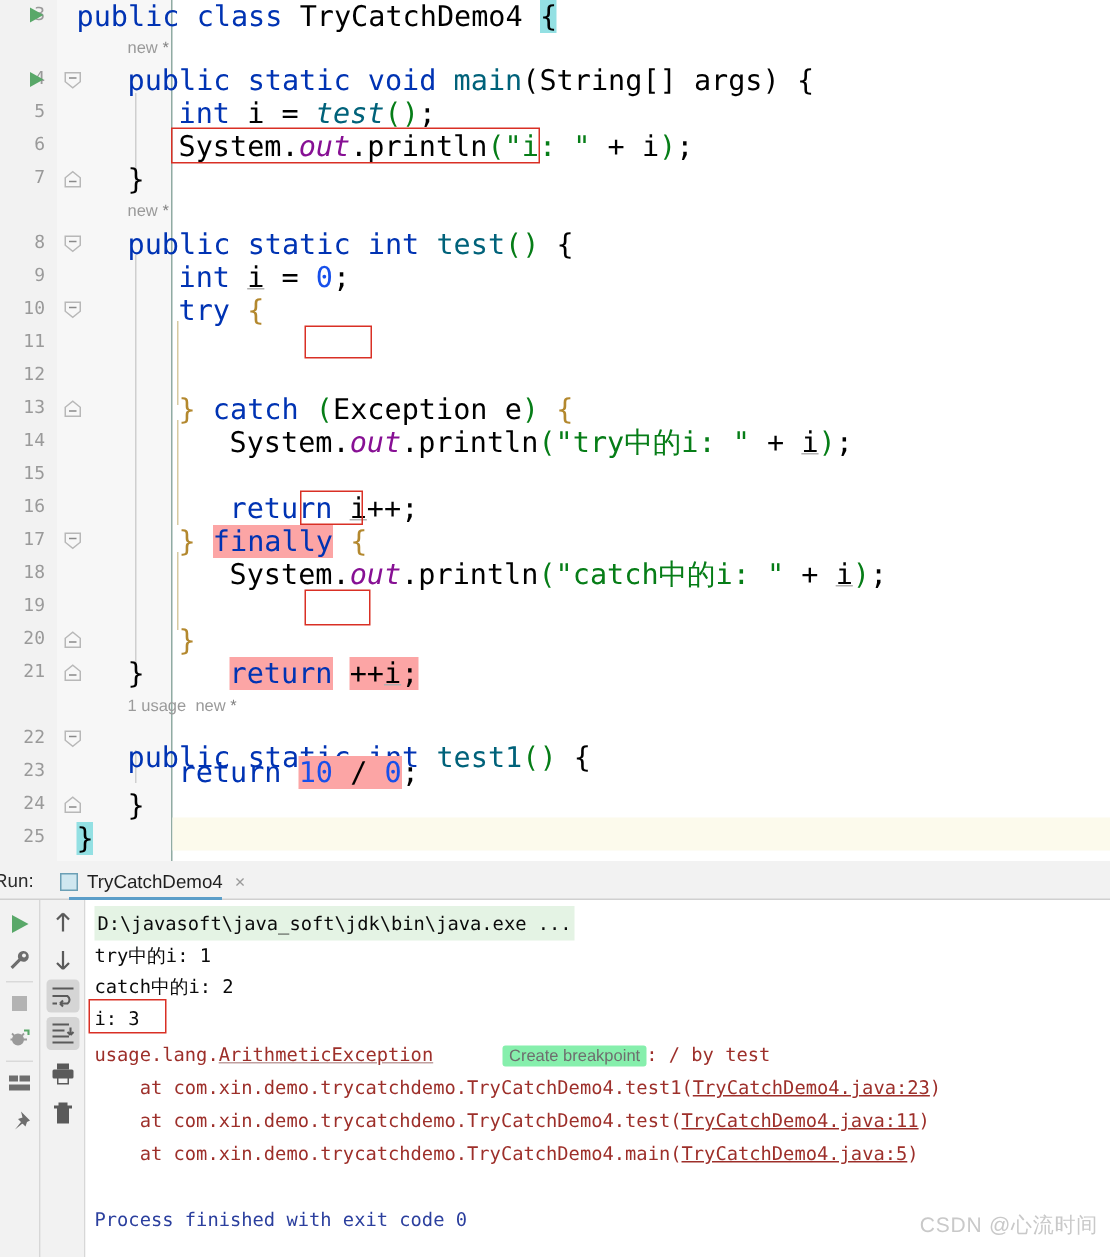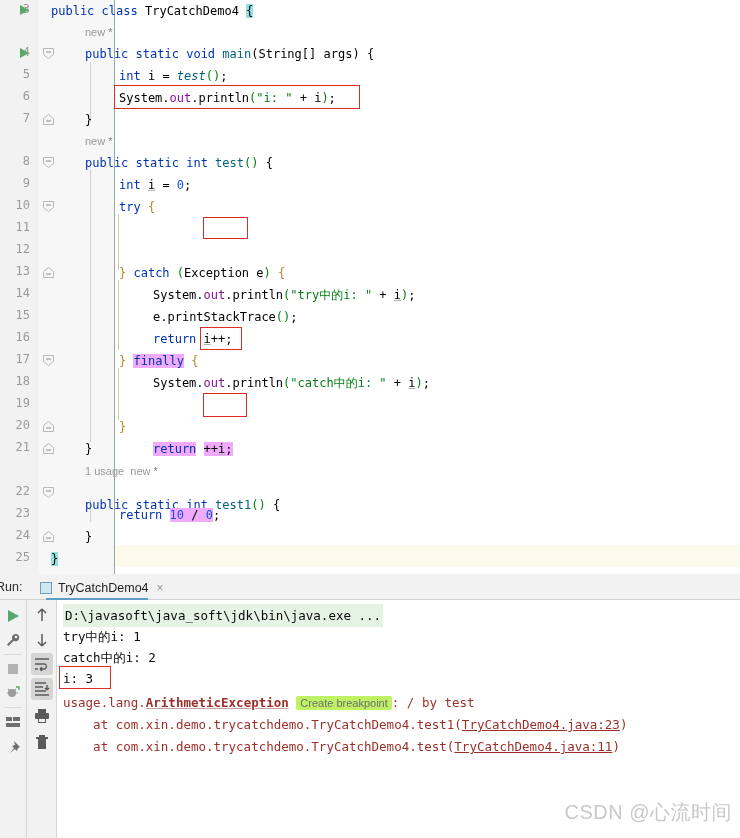--- a/index.html
+++ b/index.html
@@ -25,38 +25,38 @@
   .runmark{position:absolute;left:18px;width:12px;height:12px;}
   .runmark svg{display:block;}
 
   .fold{position:absolute;left:42px;width:13px;height:13px;}
   .fold svg{display:block;}
 
   .ibar{position:absolute;width:1px;background:#cfcfcf;}
   .ibar.y{background:#d6c9a0;}
 
   .code{position:absolute;left:0;white-space:pre;
-        font-family:"DejaVu Sans Mono", monospace;font-size:12px;line-height:22px;color:#000;text-align:center;}
+        font-family:"DejaVu Sans Mono", monospace;font-size:19px;line-height:22px;color:#000;text-align:center;}
   .anno{position:absolute;white-space:pre;font-family:"Liberation Sans",sans-serif;font-size:11px;color:#9a9a9a;}
   .anno b{font-weight:normal;color:#808080;}
 
   .kw{color:#0033b3;}
   .cls{color:#000000;}
   .mth{color:#00627a;}
   .str{color:#067d17;}
   .num{color:#1750eb;}
-  .fld{color:#871094;}
+  .fld{color:#871094;font-style:italic;}
   .id{color:#000;}
   .idu{color:#000;text-decoration:underline;text-decoration-color:#b0b0b0;}
   .brace{color:#000;}
   .brace-y{color:#b3882e;}
   .paren-g{color:#067d17;}
 
   .hl-brace{background:#93e0e3;}
-  .hl-tan{background:#f0abfc;}
+  .hl-tan{background:#fca5a5;}
   .rb{position:absolute;border:1.6px solid #d93025;box-sizing:border-box;}
   .line-hl{position:absolute;left:115px;height:22px;background:#fcfaec;}
 
   
   #runpanel{position:absolute;left:0;top:574px;width:740px;height:264px;background:#ffffff;}
   .rp-tabbar{position:absolute;left:0;top:0;width:740px;height:26px;background:#f2f2f2;}
   .rp-toolstrip{position:absolute;left:0;top:26px;width:26px;height:238px;background:#f2f2f2;}
   .rp-toolstrip2{position:absolute;left:27px;top:26px;width:30px;height:238px;background:#f2f2f2;}
   .rp-divline{position:absolute;top:26px;width:1px;height:238px;background:#d7d7d7;}
   .rp-topline{position:absolute;left:0;top:25px;width:740px;height:1px;background:#d0d0d0;}
@@ -69,29 +69,29 @@
   .tabunder{position:absolute;left:46px;top:24px;width:102px;height:2px;background:#5b9ec9;}
 
   .console{position:absolute;left:57px;top:26px;width:683px;height:238px;overflow:hidden;background:#fff;}
   .cline{position:absolute;left:0;white-space:pre;
          font-family:"DejaVu Sans Mono", monospace;font-size:12.5px;line-height:21px;}
   .c-cmd{color:#0a0a0a;background:#e4f3e4;}
   .c-out{color:#0a0a0a;}
   .c-err{color:#9d2f2a;}
   .c-link{color:#9d2f2a;text-decoration:underline;}
   .c-proc{color:#2b3f9e;}
-  .bp{background:#bef264;color:#6e6e6e;font-family:"Liberation Sans",sans-serif;font-size:11px;padding:1px 4px;border-radius:2px;}
-  .cu{text-decoration:underline;text-decoration-color:#c0a0a0;font-weight:bold;}
+  .bp{background:#86efac;color:#6e6e6e;font-family:"Liberation Sans",sans-serif;font-size:11px;padding:1px 4px;border-radius:2px;margin-left:39px;}
+  .cu{text-decoration:underline;text-decoration-color:#c0a0a0;}
 
   .ticon{position:absolute;left:5px;width:16px;height:16px;}
   .ticon2{position:absolute;left:33px;width:18px;height:18px;}
   .tbtn-active{position:absolute;left:31px;width:22px;height:22px;background:#d5d5d5;border-radius:3px;}
   .tsep{position:absolute;left:4px;width:18px;height:1px;background:#d9d9d9;}
 
-  .watermark{position:absolute;right:8px;bottom:12px;font-size:20px;color:#c9c9c9;letter-spacing:.5px;}
+  .watermark{position:absolute;right:8px;bottom:12px;font-size:14px;color:#c9c9c9;letter-spacing:.5px;}
 </style>
 </head>
 <body>
 
 <div id="app">
 
   <div id="editor">
 
     <div class="gutter"></div>
     <div class="gutter-rest"></div>
@@ -222,21 +222,20 @@
     <div class="code" style="left:119px;top:174px;"><span class="kw">int</span> <span class="idu">i</span> = <span class="num">0</span>;</div>
 
     <div class="code" style="left:119px;top:196px;"><span class="kw">try</span> <span class="brace-y">{</span></div>
 
     <div class="rb" style="left:203px;top:217px;width:45px;height:22px;"></div>
 
     <div class="code" style="left:119px;top:262px;"><span class="brace-y">}</span> <span class="kw">catch</span> <span class="paren-g">(</span><span class="cls">Exception</span> <span class="id">e</span><span class="paren-g">)</span> <span class="brace-y">{</span></div>
 
     <div class="code" style="left:153px;top:284px;"><span class="id">System</span>.<span class="fld">out</span>.<span class="id">println</span><span class="paren-g">(</span><span class="str">"try中的i: "</span> + <span class="idu">i</span><span class="paren-g">)</span>;</div>
 
-    <div class="code" style="left:153px;top:306px;"><span class="id">e</span>.<span class="id">printStackTrace</span><span class="paren-g">()</span>;</div>
 
     <div class="code" style="left:153px;top:328px;"><span class="kw">return</span> <span class="idu">i</span>++;</div>
     <div class="rb" style="left:200px;top:327px;width:42px;height:23px;"></div>
 
     <div class="code" style="left:119px;top:350px;"><span class="brace-y">}</span> <span class="kw hl-tan">finally</span> <span class="brace-y">{</span></div>
 
     <div class="code" style="left:153px;top:372px;"><span class="id">System</span>.<span class="fld">out</span>.<span class="id">println</span><span class="paren-g">(</span><span class="str">"catch中的i: "</span> + <span class="idu">i</span><span class="paren-g">)</span>;</div>
 
     <div class="code" style="left:153px;top:394px;margin-top:44px;"><span class="kw hl-tan">return</span> <span class="hl-tan">++<span class="idu">i</span>;</span></div>
     <div class="rb" style="left:203px;top:393px;width:44px;height:24px;"></div>
@@ -356,19 +355,21 @@
       <div class="cline c-out" style="top:47px;left:6px;">catch中的i: 2</div>
       <div class="cline c-out" style="top:68px;left:6px;">i: 3</div>
       <div class="rb" style="left:2px;top:66px;width:52px;height:23px;"></div>
 
       <div class="cline c-err" style="top:92px;left:6px;"><span>usage.lang.</span><span class="cu">ArithmeticException</span> <span class="bp">Create breakpoint</span><span>: / by test</span></div>
 
       <div class="cline c-err" style="top:114px;left:6px;"><span>    at com.xin.demo.trycatchdemo.TryCatchDemo4.test1(</span><span class="c-link">TryCatchDemo4.java:23</span><span>)</span></div>
 
       <div class="cline c-err" style="top:136px;left:6px;"><span>    at com.xin.demo.trycatchdemo.TryCatchDemo4.test(</span><span class="c-link">TryCatchDemo4.java:11</span><span>)</span></div>
 
-
+      <div class="cline c-err" style="top:158px;left:6px;"><span>    at com.xin.demo.trycatchdemo.TryCatchDemo4.main(</span><span class="c-link">TryCatchDemo4.java:5</span><span>)</span></div>
+
+      <div class="cline c-proc" style="top:202px;left:6px;">Process finished with exit code 0</div>
     </div>
 
     <div class="watermark">CSDN @心流时间</div>
   </div>
 
 </div>
 
 </body></html>

